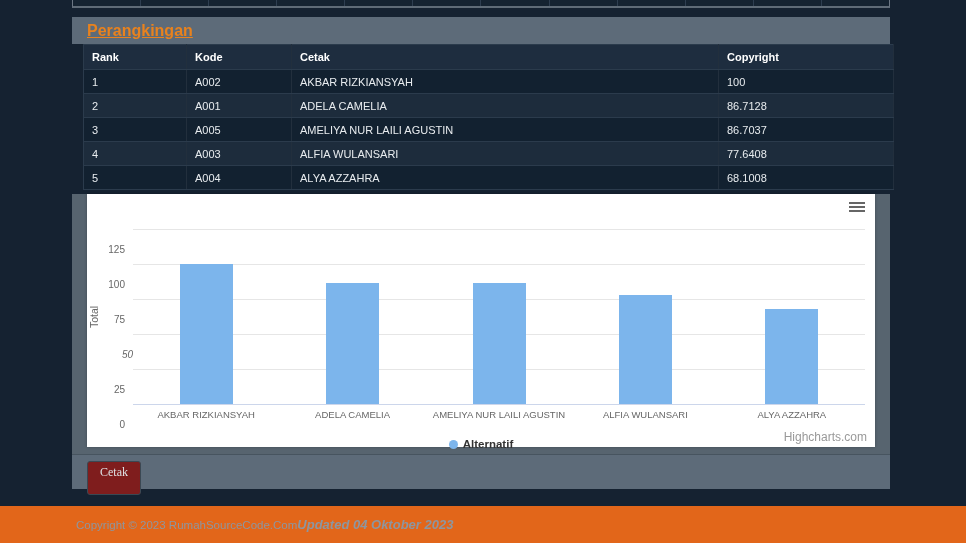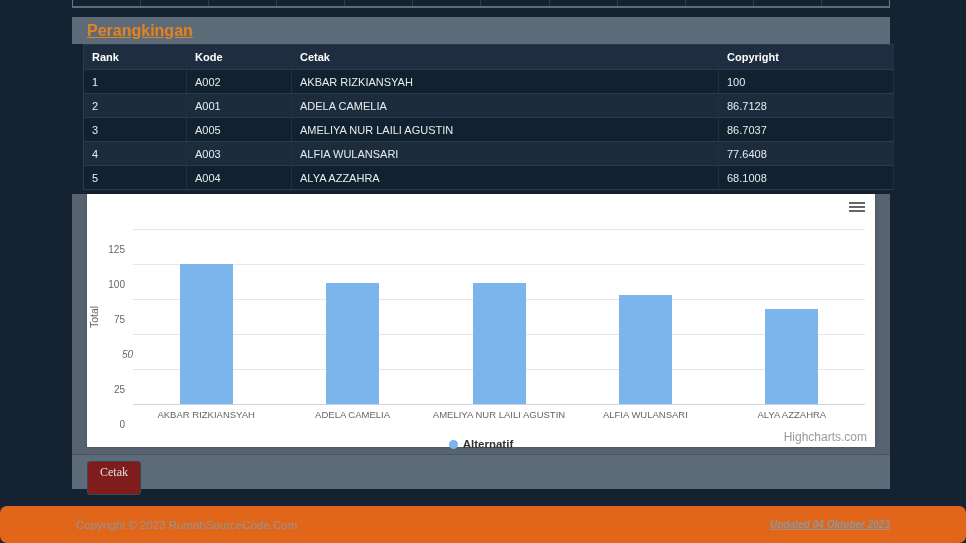--- a/index.html
+++ b/index.html
@@ -90,24 +90,24 @@
     display: inline-block; height: 34px; padding: 0 12px;
     background: #7f1d1d; border: 1px solid #3b4853; border-radius: 3px;
     color: #dfe3e6; font-size: 12px; line-height: 21px;
     font-family: Liberation Serif, serif; cursor: pointer;
   }
 
   
   .page-footer {
     position: absolute; left: 0; right: 0; bottom: 0; height: 37px;
     background: #e2661a; display: flex; align-items: center;
-    justify-content: space-between; padding: 0 76px; border-radius: 7px;
+    justify-content: flex-start; padding: 0 76px;
   }
   .page-footer .copy { color: #8e969f; font-size: 11.5px; }
-  .page-footer .updated { color: #8e969f; font-size: 10px; font-style: italic; font-weight: bold; text-decoration: underline; }
+  .page-footer .updated { color: #8e969f; font-size: 13px; font-style: italic; font-weight: bold; }
 </style>
 </head>
 <body>
 
 <div class="container">
 
   <div class="top-sliver">
       <div class="cell"></div>
       <div class="cell"></div>
       <div class="cell"></div>

